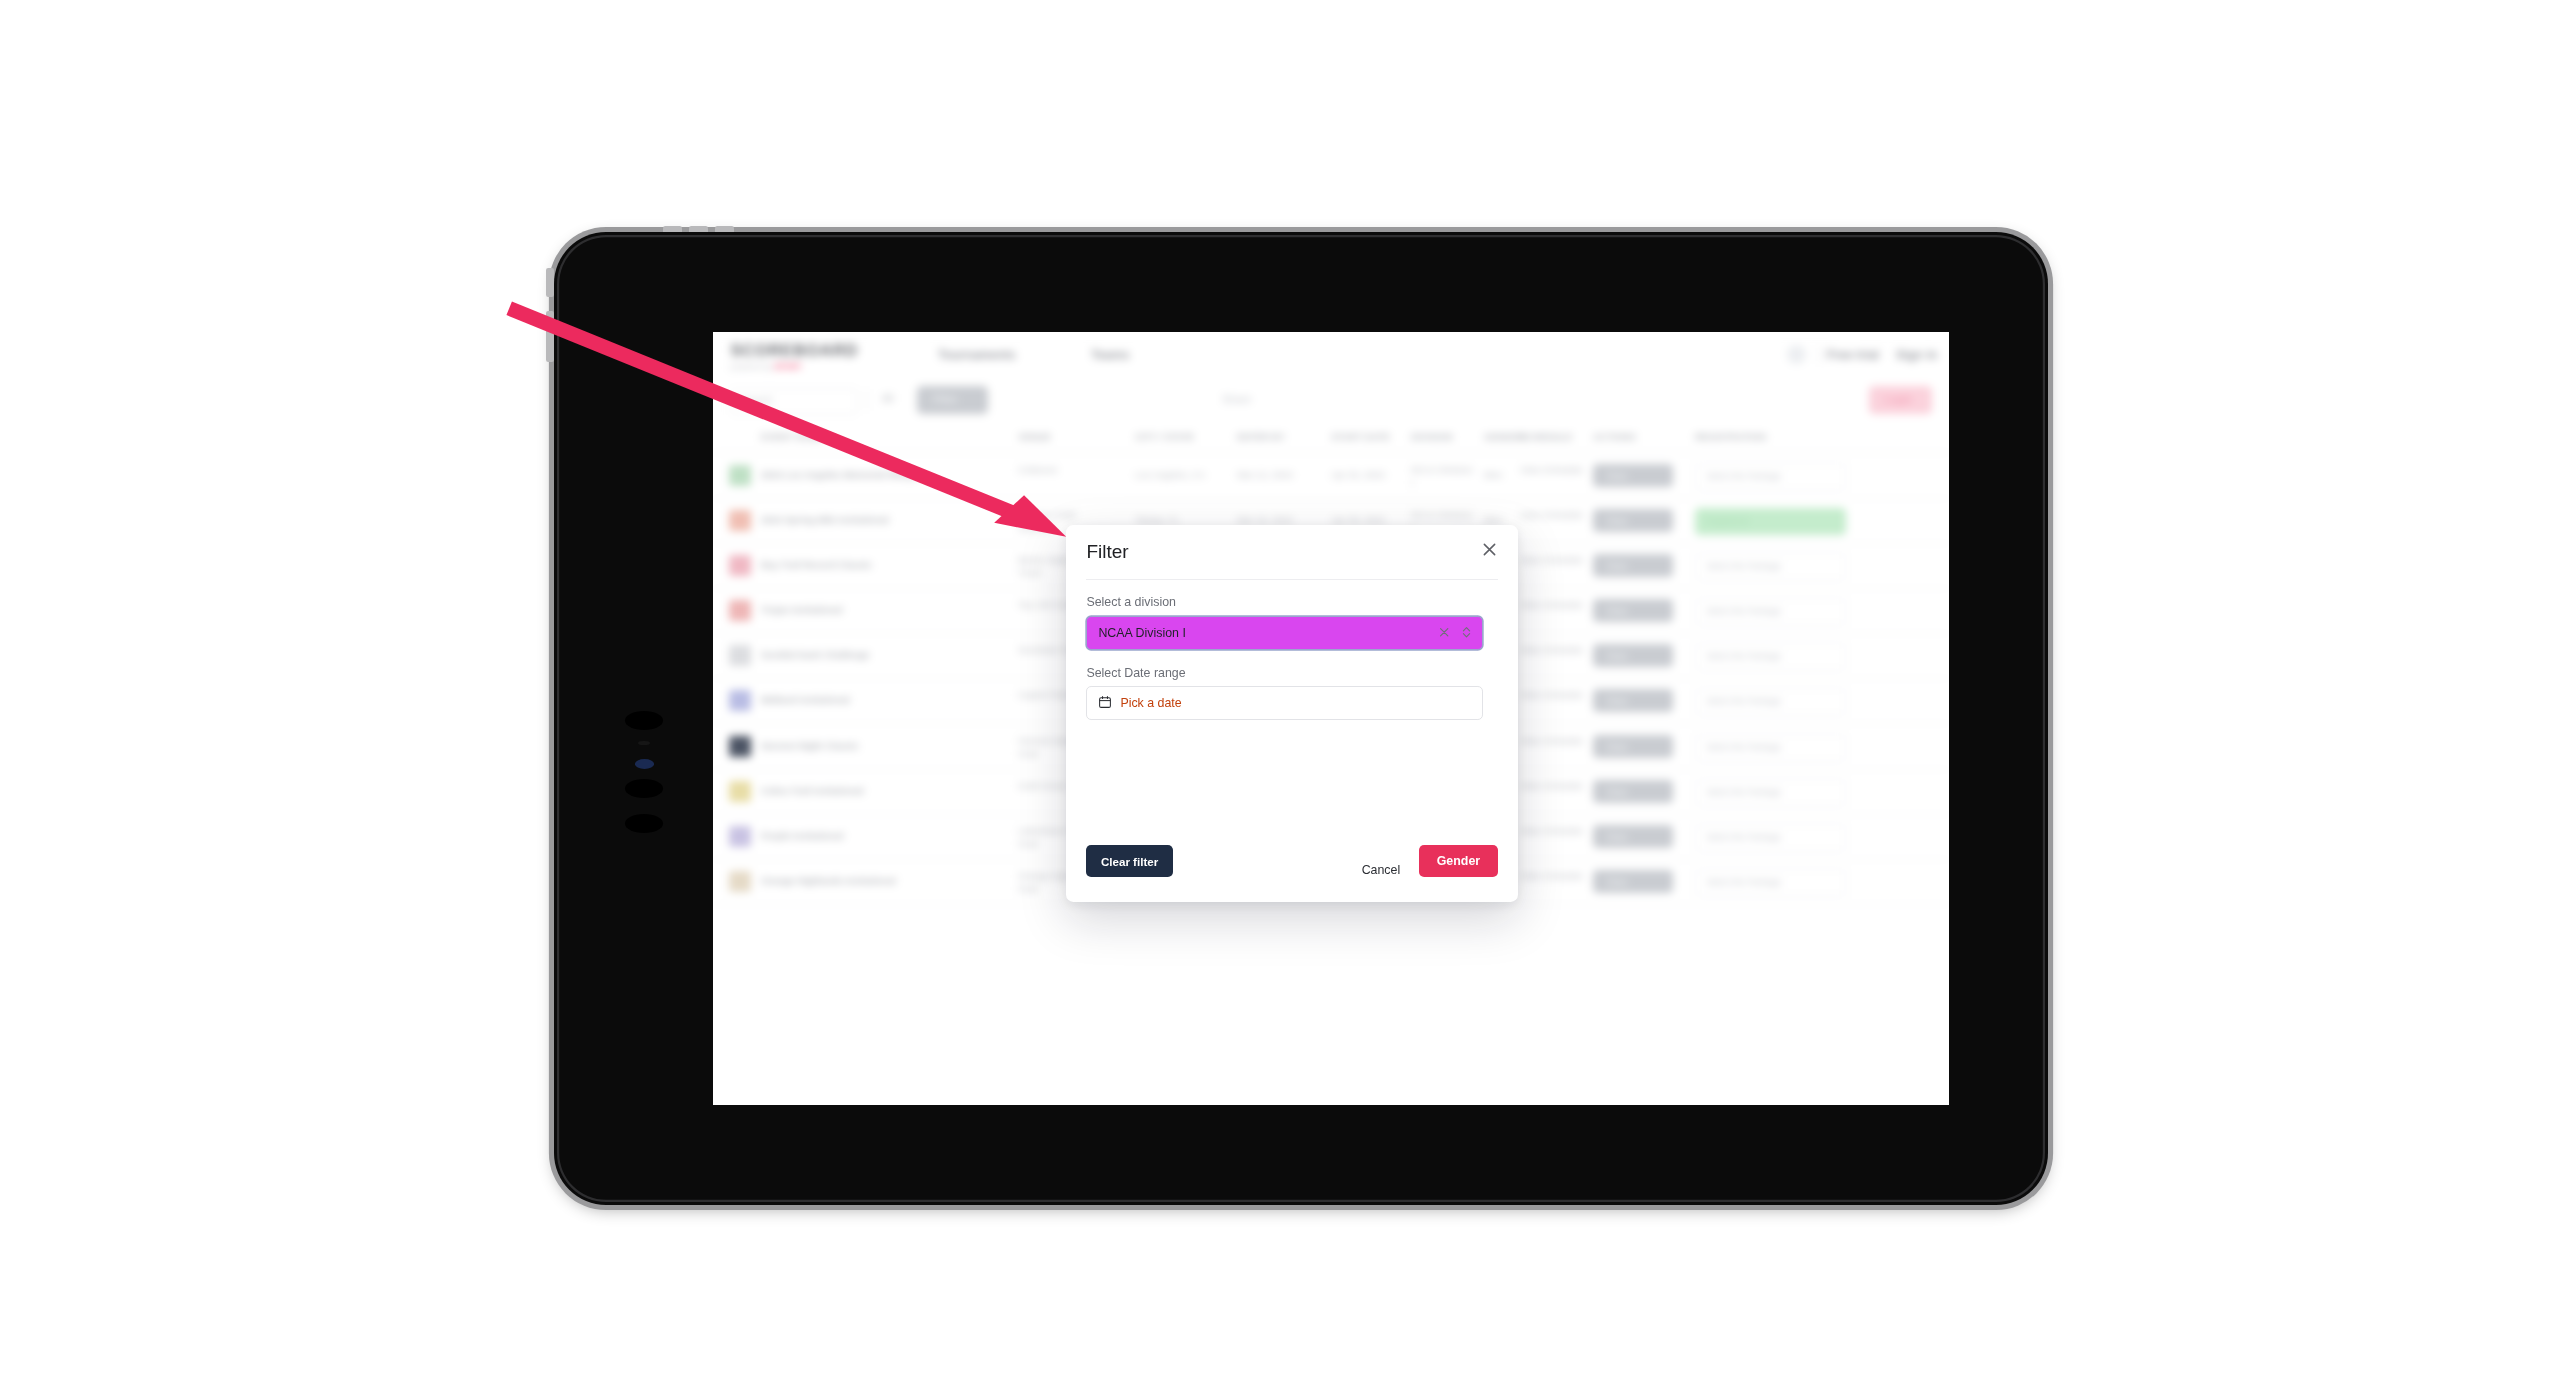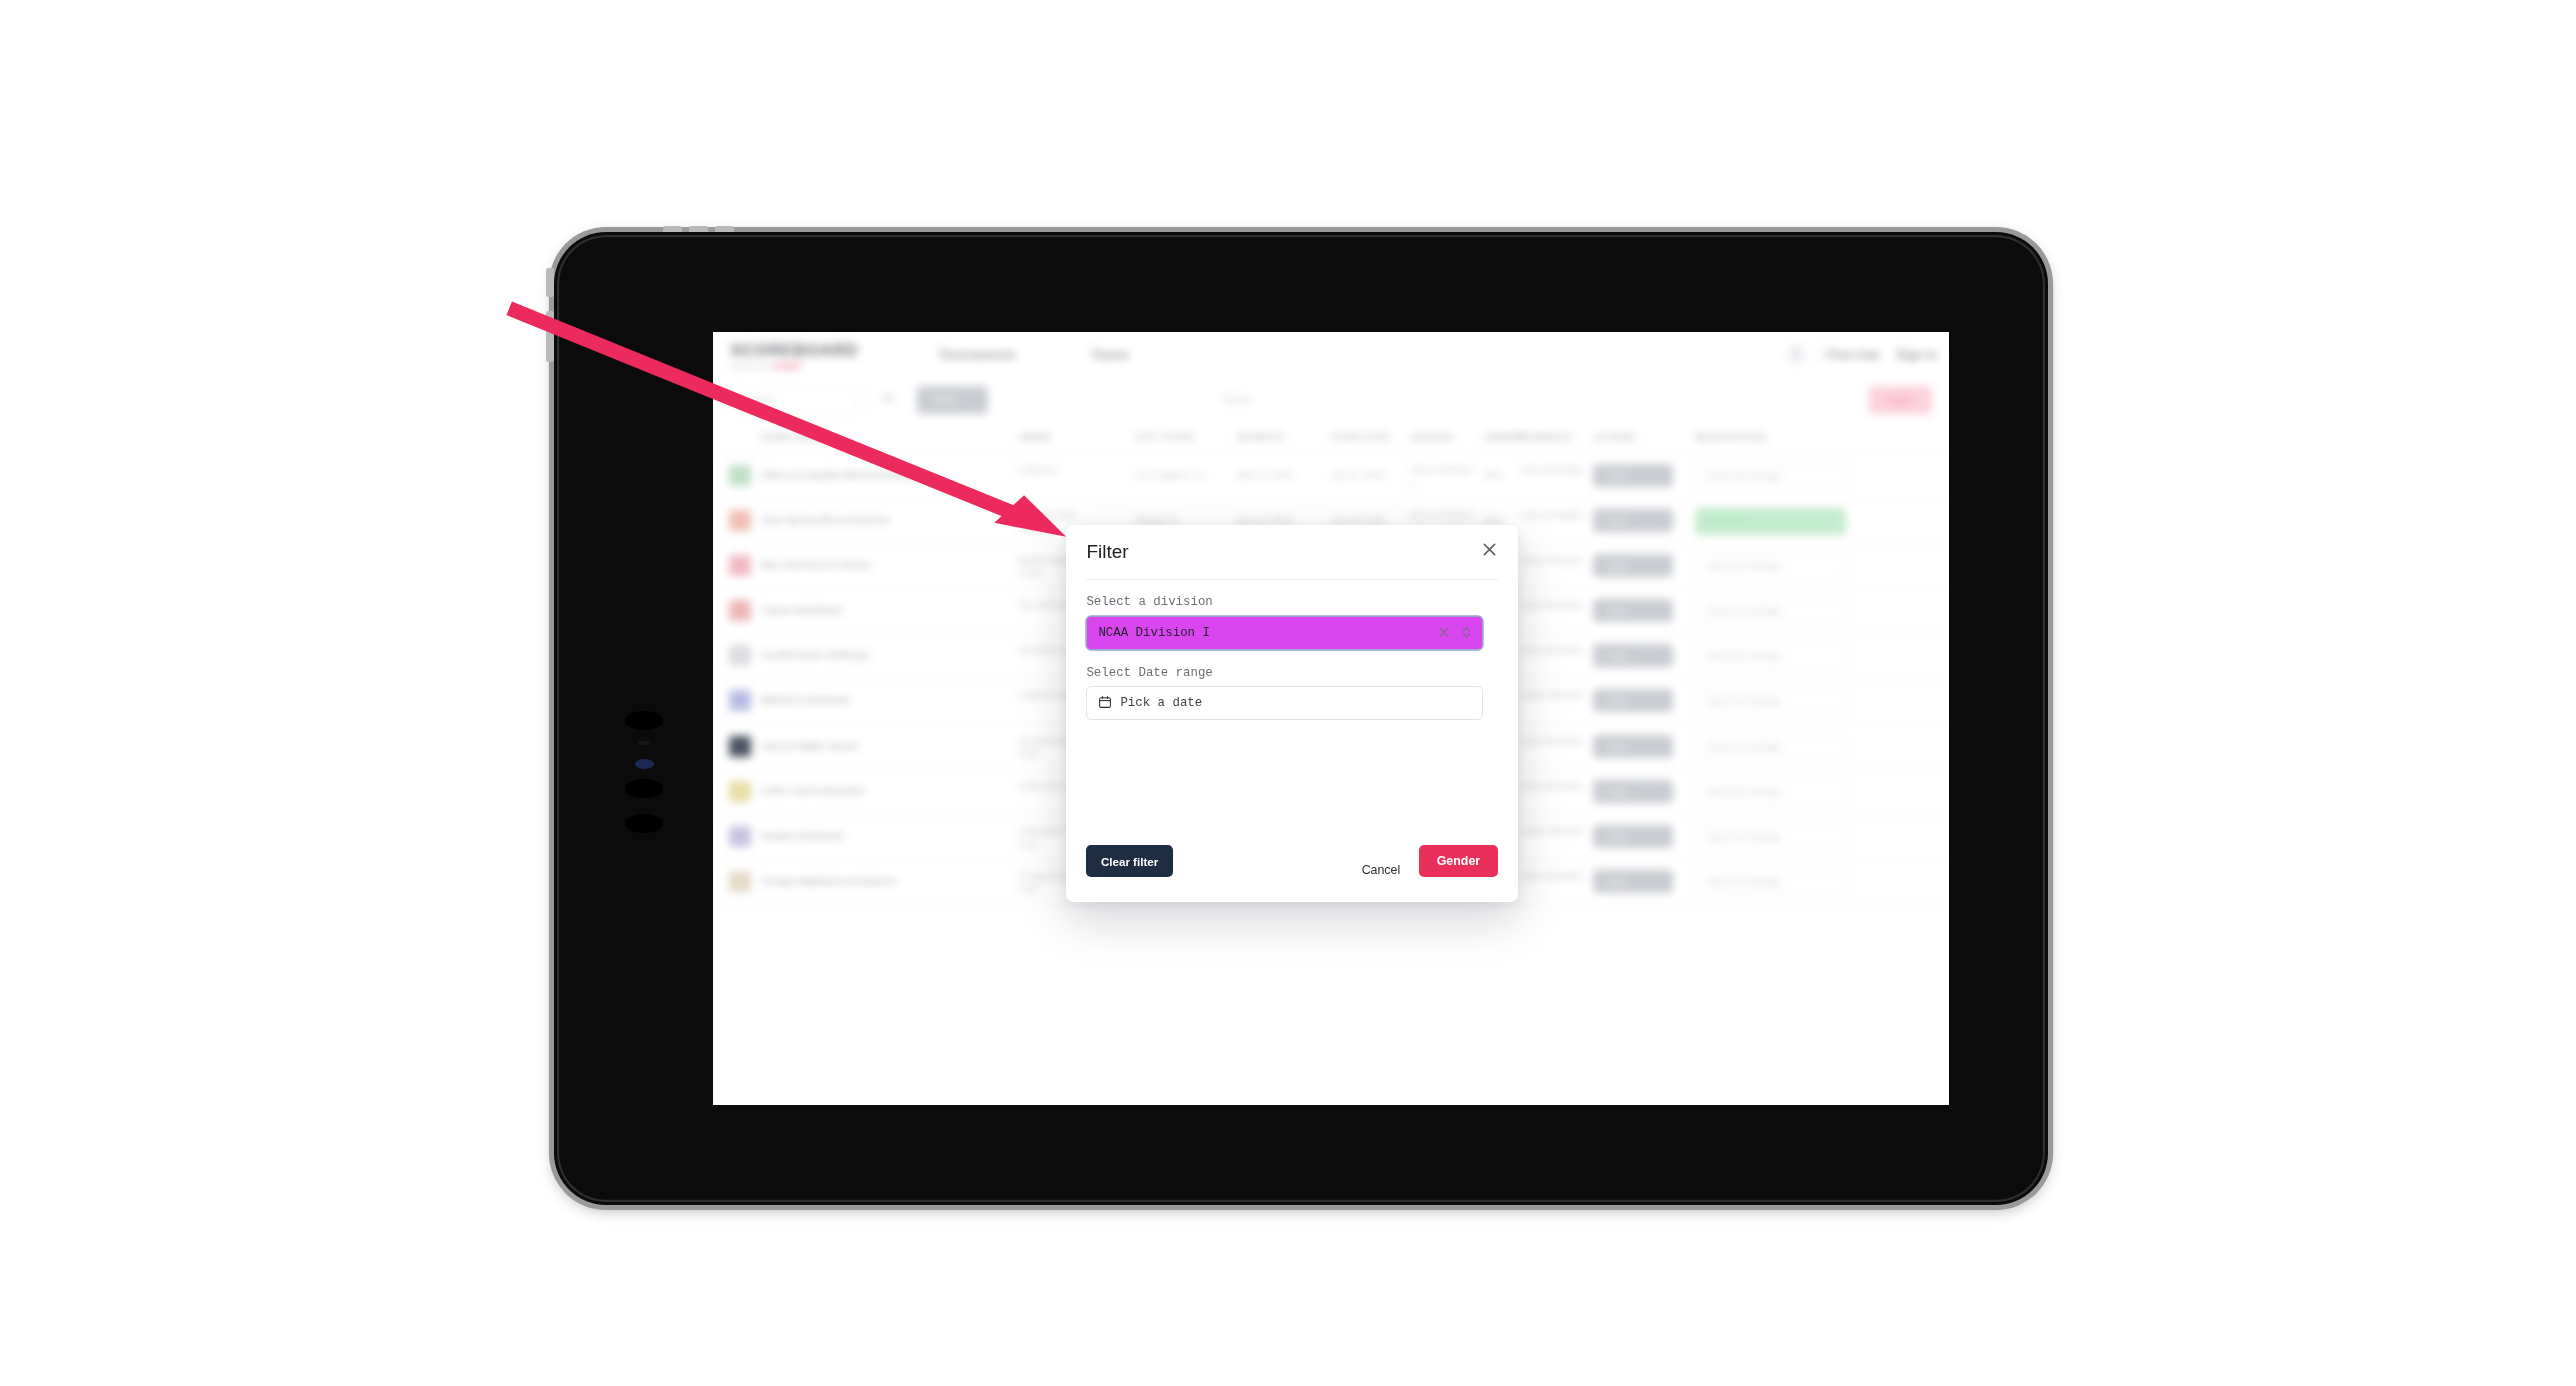--- a/index.html
+++ b/index.html
@@ -206,21 +206,21 @@
   }
   #modal-close{
     position:absolute; right:16px; top:11.6px;
     width:25px; height:25px; cursor:pointer;
   }
   #modal-close svg{ display:block; }
   #head-rule{
     position:absolute; left:20.4px; right:20.4px; top:54px; height:0.7px; background:#ededf0;
   }
 
-  #modal-body{ position:absolute; left:20.4px; right:35px; top:70px;font-family:Liberation Mono, monospace; }
+  #modal-body{ position:absolute; left:20.4px; right:35px; top:70px; }
 
   .field-label{
     font-size:12.4px; color:#6b6e76; margin-bottom:6.5px; display:block;
   }
   .field-wrap{ margin-bottom:16px; }
 
   .select-box{
     position:relative;
     height:32px;
     border:0.7px solid #dcdee3;
@@ -238,21 +238,21 @@
   .sel-icons{
     display:flex; align-items:center; gap:10.2px; padding-right:10.2px;
   }
   .sel-icons svg{ display:block; }
 
   .date-box{
     position:relative; height:32px;
     border:0.7px solid #e2e3e7; border-radius:5.1px; background:#fff;
     display:flex; align-items:center; gap:8px; padding-left:11px;
   }
-  .date-ph{ font-size:12.4px; color:#404040; }
+  .date-ph{ font-size:12.4px; color:#c2410c; }
 
   #modal-actions{
     position:absolute; left:20.4px; right:20.4px; bottom:25px;
     display:flex; align-items:center;
   }
   #clear-filter{
     background:#1f2d44; color:#fff; border:none;
     font-size:11.6px; font-weight:700;
     padding:0 14.5px; height:32px; border-radius:5.1px;
     cursor:pointer; font-family:"Liberation Sans", sans-serif;

